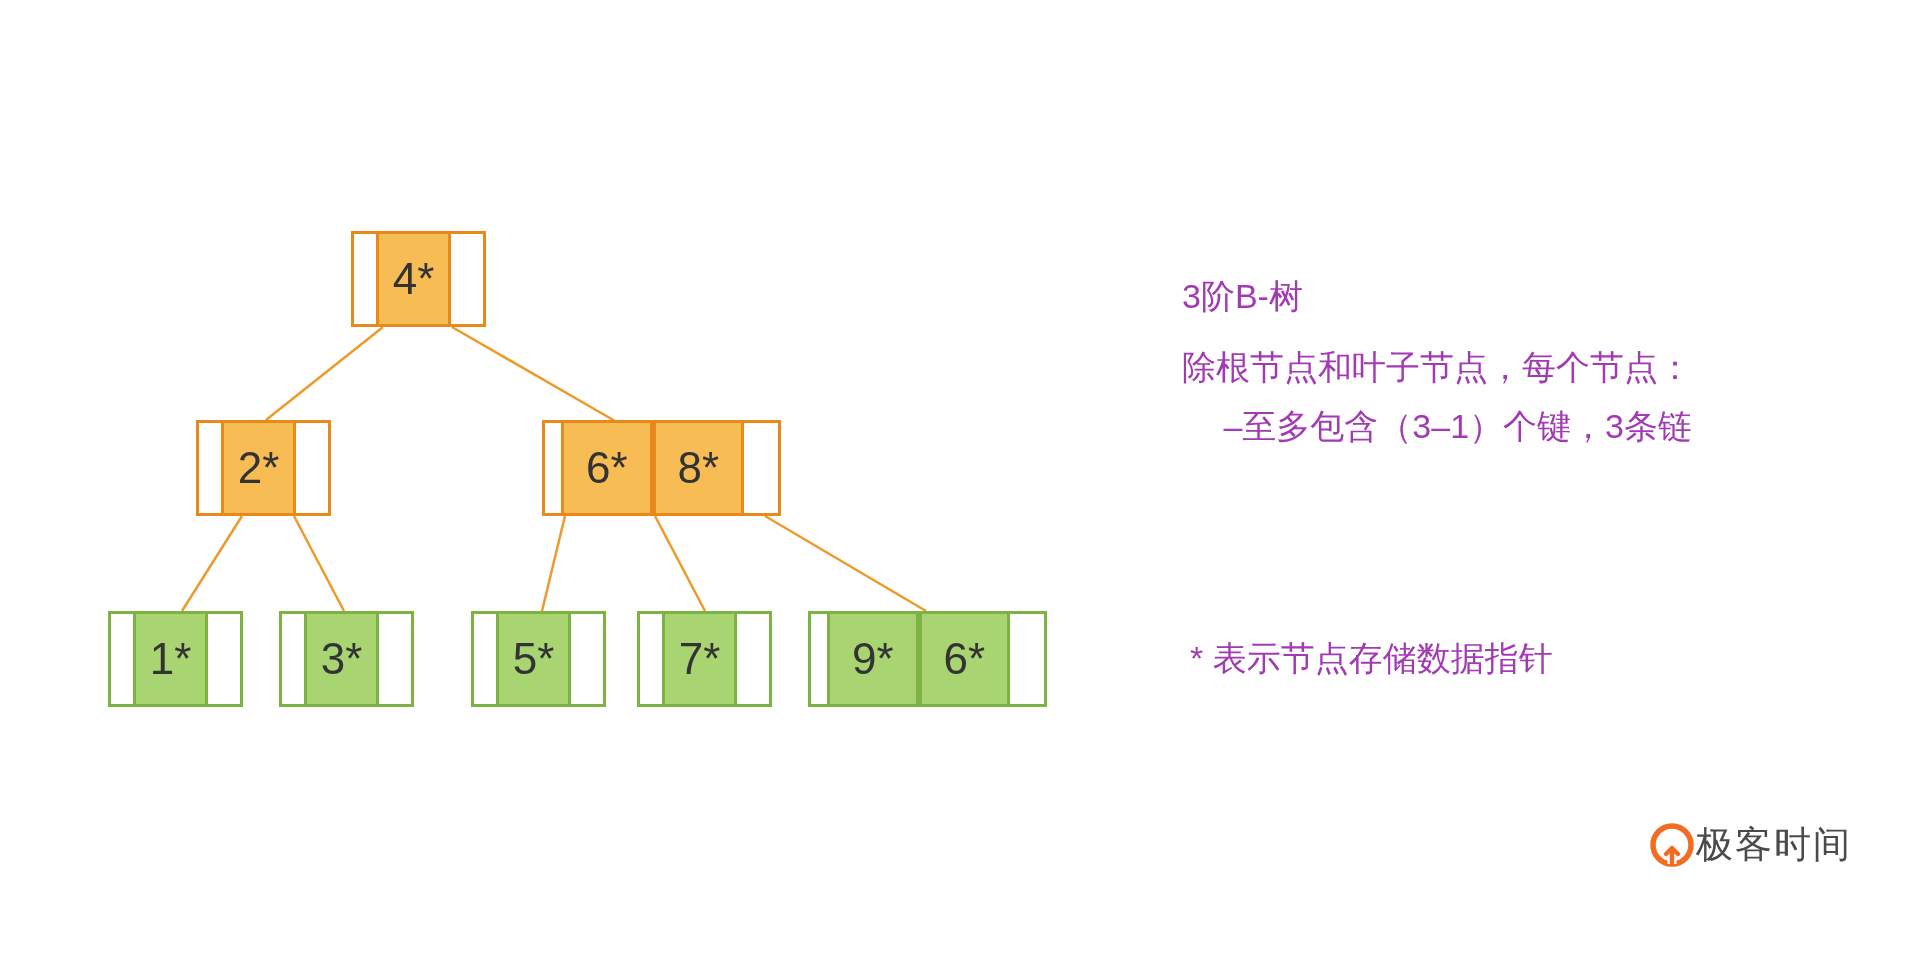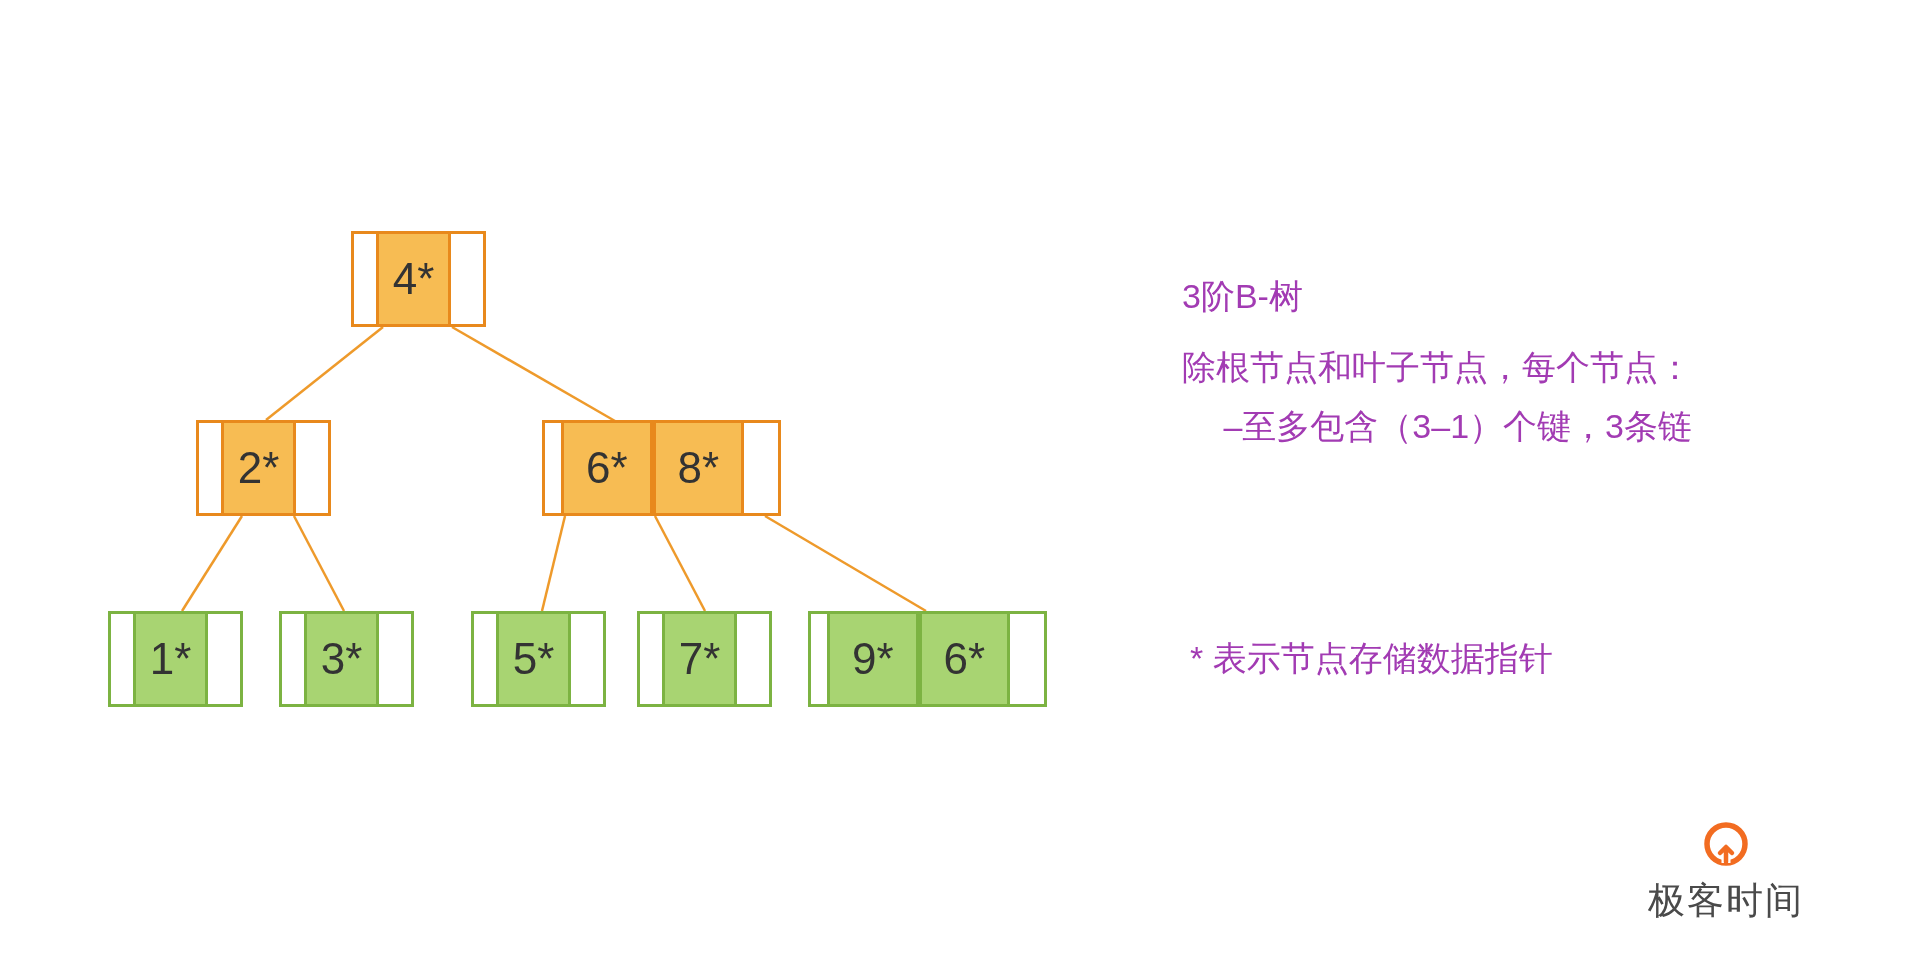--- a/index.html
+++ b/index.html
@@ -32,21 +32,21 @@
   .internal .cell.key { background: var(--internal-fill); border-left: 3px solid var(--internal-border); border-right: 3px solid var(--internal-border); }
   .leaf .cell.key     { background: var(--leaf-fill);     border-left: 3px solid var(--leaf-border);     border-right: 3px solid var(--leaf-border); }
   .sp-l  { flex: 0 0 22px; }
   .sp-r  { flex: 0 0 32px; }
   .sp-l2 { flex: 0 0 16px; }
   .sp-r2 { flex: 0 0 34px; }
 
   .ann { position: absolute; color: var(--annotation-text); font-size: 34px; z-index: 1; }
   .rules div { line-height: 59px; }
 
-  .logo { position: absolute; display: flex; align-items: center; gap: 8px; z-index: 1; flex-direction: column; }
+  .logo { position: absolute; display: flex; align-items: center; gap: 0; z-index: 1; }
   .logo-text { font-size: 37px; color: var(--logo-text-color); letter-spacing: 2px; }
 </style>
 </head>
 <body>
 
 <div class="stage">
 
   <svg class="edges" width="1920" height="961" aria-hidden="true">
     <line x1="383" y1="327" x2="266" y2="420"></line>
     <line x1="452" y1="327" x2="615" y2="421"></line>

